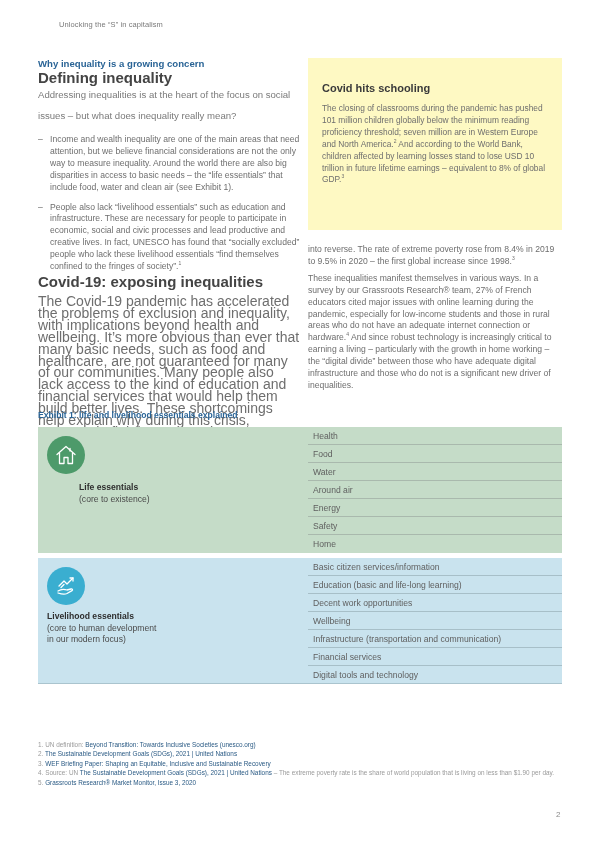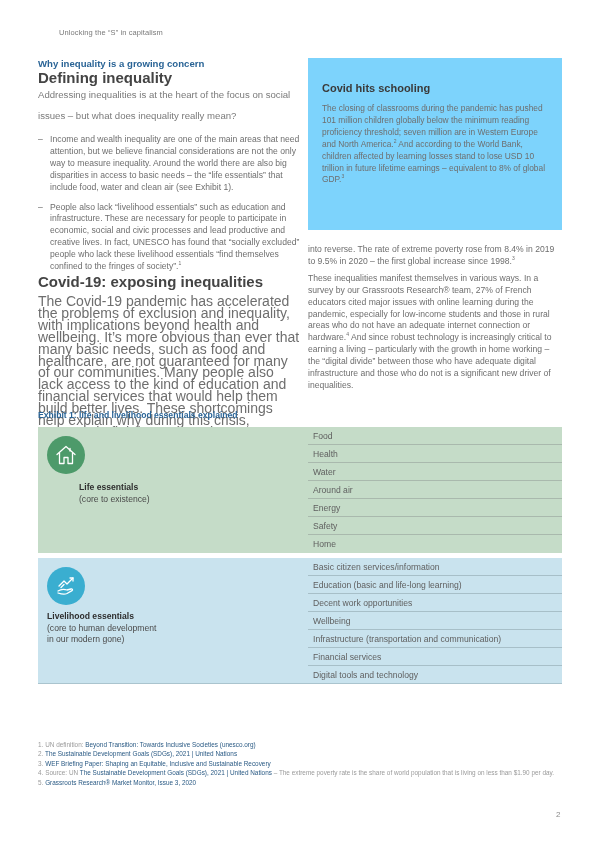--- a/index.html
+++ b/index.html
@@ -1,31 +1,31 @@
 <!DOCTYPE html>
 <html><head>
   <meta charset="utf-8">
   <style>
     * { box-sizing: border-box; margin: 0; padding: 0; }
     html, body { width: 600px; height: 848px; background: #ffffff; overflow: hidden; }
     body { font-family: "Liberation Sans", "DejaVu Sans", sans-serif; color: #6b6b6b; position: relative; }
 
-    .running-head { position: absolute; left: 38px; top: 28px; font-size: 7.5px; color: #7a7a7a; letter-spacing: 0.1px; padding-left: 21px; }
+    .running-head { position: absolute; left: 38px; top: 20px; font-size: 7.5px; color: #7a7a7a; letter-spacing: 0.1px; padding-left: 21px; }
 
     .left-col { position: absolute; left: 38px; top: 58px; width: 262px; }
     .section-title { font-size: 9.6px; font-weight: bold; color: #2a6496; margin-bottom: 3px; }
     .sub-head { font-size: 15px; font-weight: bold; color: #444; line-height: 12px; }
     .lead { font-size: 9.6px; line-height: 21px; color: #7a7a7a; margin-bottom: 5px; }
     .body { font-size: 14px; line-height: 11.9px; color: #6e6e6e; margin-top: 8px; }
     ul.dash { list-style: none; margin-bottom: 2px; }
     ul.dash li { position: relative; padding-left: 12px; font-size: 8.6px; line-height: 11.9px; color: #6e6e6e; margin-bottom: 3px; margin-top: 8px; }
     ul.dash li::before { content: "–"; position: absolute; left: 0; top: 0; }
     sup { font-size: 5px; vertical-align: super; line-height: 0; }
 
-    .sidebar-box { position: absolute; left: 308px; top: 58px; width: 254px; height: 172px; background: #7dd3fc; padding: 24px 14px 0 14px; }
+    .sidebar-box { position: absolute; left: 308px; top: 58px; width: 254px; height: 172px; background: #fef9c3; padding: 24px 14px 0 14px; }
     .sidebar-title { font-size: 11px; font-weight: bold; color: #3a3a3a; margin-bottom: 9px; }
     .sidebar-text { font-size: 8.4px; line-height: 11.9px; color: #6e6e6e; }
 
     .right-col { position: absolute; left: 308px; top: 244px; width: 255px; }
     .right-col p { font-size: 8.6px; line-height: 11.9px; color: #6e6e6e; margin-bottom: 5px; }
 
     .exhibit-title { position: absolute; left: 38px; top: 410px; font-size: 8.6px; font-weight: bold; color: #2a6496; text-align: right; }
 
     .exhibit-block { position: absolute; left: 38px; width: 524px; }
     .exhibit-block.life { top: 427px; height: 126px; background: #c5dcc8; }
@@ -82,43 +82,43 @@
       <path d="M3 11.5 L12 3.5 L21 11.5"></path>
       <path d="M16 5.5 V8"></path>
       <path d="M5.5 10 V20.5 H10 V14.5 H14 V20.5 H18.5 V10"></path>
     </svg>
   </div>
   <div class="exhibit-label">
     <b>Life essentials</b>
     <span>(core to existence)</span>
   </div>
   <ul class="exhibit-list">
+    <li>Health</li>
     <li>Food</li>
-    <li>Health</li>
     <li>Water</li>
     <li>Around air</li>
     <li>Energy</li>
     <li>Safety</li>
     <li>Home</li>
   </ul>
 </div>
 
 <div class="exhibit-block livelihood">
   <div class="exhibit-icon">
     <svg width="24" height="24" viewBox="0 0 24 24" fill="none" stroke="#ffffff" stroke-width="1.3" stroke-linejoin="round" stroke-linecap="round">
       <path d="M5 12 L10 7 L13 10 L19 4"></path>
       <path d="M16 4 H19 V7"></path>
       <path d="M4 17 C7 15 10 15 13 16 L17 15 C18.5 14.7 19 16 18 16.6 L13 19.5 C10 21 7 20 4 19"></path>
       <path d="M7 13.5 L10 10.5"></path>
     </svg>
   </div>
   <div class="exhibit-label">
     <b>Livelihood essentials</b>
     <span>(core to human development</span><br>
-    <span>in our modern gone)</span>
+    <span>in our modern focus)</span>
   </div>
   <ul class="exhibit-list">
     <li>Basic citizen services/information</li>
     <li>Education (basic and life-long learning)</li>
     <li>Decent work opportunities</li>
     <li>Wellbeing</li>
     <li>Infrastructure (transportation and communication)</li>
     <li>Financial services</li>
     <li>Digital tools and technology</li>
   </ul>

